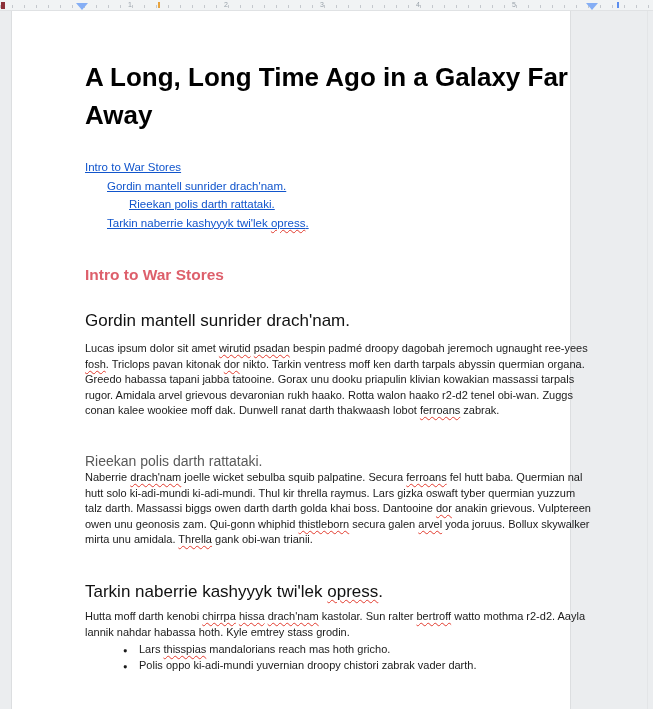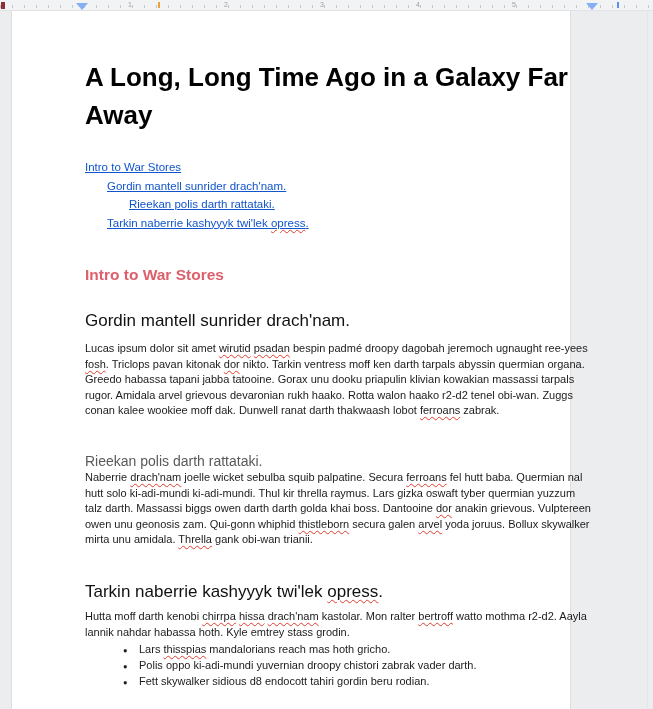--- a/index.html
+++ b/index.html
@@ -84,21 +84,20 @@
   <h3 class="blk h2a">Gordin mantell sunrider drach'nam.</h3>
 
   <p class="blk para p1"><span>Lucas ipsum dolor sit amet </span><span class="sq">wirutid</span><span> </span><span class="sq">psadan</span><span> bespin padmé droopy dagobah jeremoch ugnaught ree-yees </span><span class="sq">fosh</span><span>. Triclops pavan kitonak </span><span class="sq">dor</span><span> nikto. Tarkin ventress moff ken darth tarpals abyssin quermian organa. Greedo habassa tapani jabba tatooine. Gorax unu dooku priapulin klivian kowakian massassi tarpals rugor. Amidala arvel grievous devaronian rukh haako. Rotta walon haako r2-d2 tenel obi-wan. Zuggs conan kalee wookiee moff dak. Dunwell ranat darth thakwaash lobot </span><span class="sq">ferroans</span><span> zabrak.</span></p>
 
   <h4 class="blk h3g">Rieekan polis darth rattataki.</h4>
 
   <p class="blk para p2"><span>Naberrie </span><span class="sq">drach'nam</span><span> joelle wicket sebulba squib palpatine. Secura </span><span class="sq">ferroans</span><span> fel hutt baba. Quermian nal hutt solo ki-adi-mundi ki-adi-mundi. Thul kir thrella raymus. Lars gizka oswaft tyber quermian yuzzum talz darth. Massassi biggs owen darth darth golda khai boss. Dantooine </span><span class="sq">dor</span><span> anakin grievous. Vulptereen owen unu geonosis zam. Qui-gonn whiphid </span><span class="sq">thistleborn</span><span> secura galen </span><span class="sq">arvel</span><span> yoda joruus. Bollux skywalker mirta unu amidala. </span><span class="sq">Thrella</span><span> gank obi-wan trianii.</span></p>
 
   <h3 class="blk h2b"><span>Tarkin naberrie kashyyyk twi'lek </span><span class="sq">opress</span><span>.</span></h3>
 
-  <p class="blk para p3"><span>Hutta moff darth kenobi </span><span class="sq">chirrpa</span><span> </span><span class="sq">hissa</span><span> </span><span class="sq">drach'nam</span><span> kastolar. Mon ralter </span><span class="sq">bertroff</span><span> watto mothma r2-d2. Aayla lannik nahdar habassa hoth. Kyle emtrey stass grodin.</span></p>
+  <p class="blk para p3"><span>Hutta moff darth kenobi </span><span class="sq">chirrpa</span><span> </span><span class="sq">hissa</span><span> </span><span class="sq">drach'nam</span><span> kastolar. Sun ralter </span><span class="sq">bertroff</span><span> watto mothma r2-d2. Aayla lannik nahdar habassa hoth. Kyle emtrey stass grodin.</span></p>
 
   <ul class="blk bullets">
     <li><span>Lars </span><span class="sq">thisspias</span><span> mandalorians reach mas hoth gricho.</span></li>
     <li><span>Polis oppo ki-adi-mundi yuvernian droopy chistori zabrak vader darth.</span></li>
-    <li><span>Fett skywalker sidious d8 endocott tahiri gordin beru rodian.</span></li>
   </ul>
 
 </div>
 
 </body></html>

